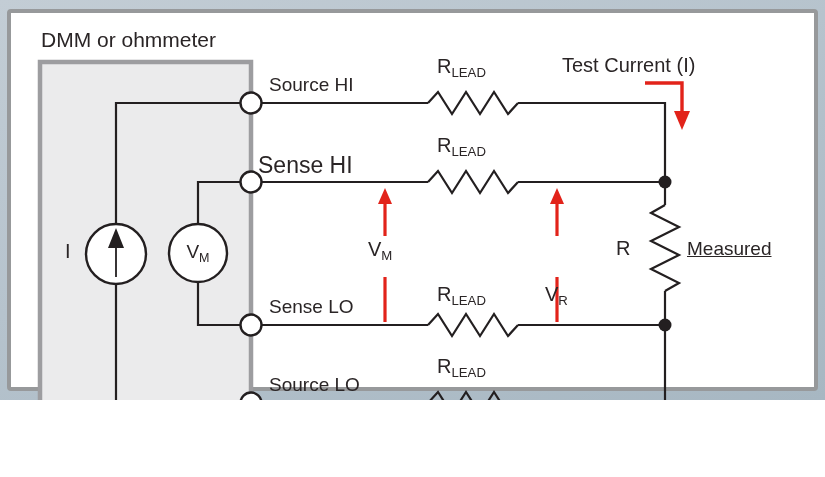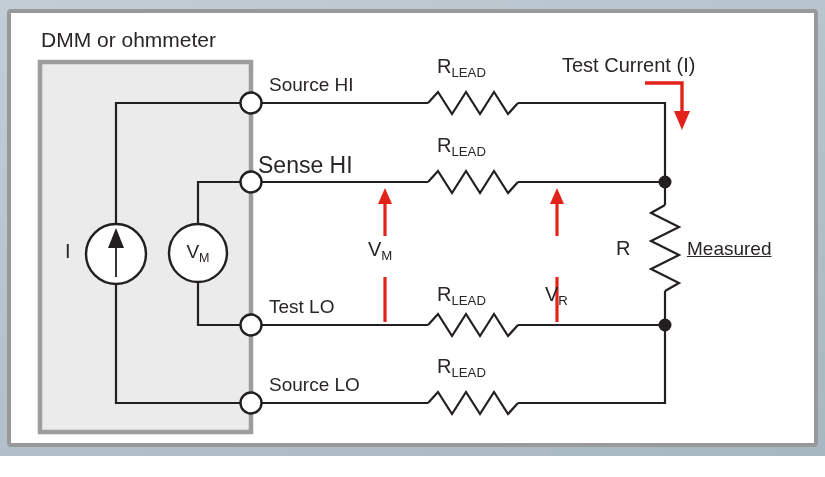--- a/index.html
+++ b/index.html
@@ -1,18 +1,18 @@
 <!DOCTYPE html>
 <html><head>
 <meta charset="utf-8">
 <style>
   html,body{margin:0;padding:0;}
   .stage{
     position:relative;
-    width:825px;height:456px;
+    width:825px;height:400px;
     background:linear-gradient(160deg,#c3cdd5 0%, #b6c3cd 45%, #a7b7c2 100%);
     font-family:"Liberation Sans","DejaVu Sans",sans-serif;
     color:#2a2526;
     overflow:hidden;
   }
   .panel{
     position:absolute;left:7px;top:9px;right:7px;bottom:9px;
     background:#ffffff;
     border:4px solid #97999b;
     border-radius:4px;
@@ -107,21 +107,21 @@
       <line x1="557" y1="236" x2="557" y2="202" stroke="#e2231a" stroke-width="3.2"></line>
       <polygon points="557,188 550,204 564,204" fill="#e2231a"></polygon>
       <line x1="557" y1="277" x2="557" y2="322" stroke="#e2231a" stroke-width="3.2"></line>
     </g>
   </svg>
 
   <div class="lbl title">DMM or ohmmeter</div>
 
   <div class="lbl t-source-hi">Source HI</div>
   <div class="lbl t-sense-hi">Sense HI</div>
-  <div class="lbl t-sense-lo">Test LO</div>
+  <div class="lbl t-sense-lo">Sense LO</div>
   <div class="lbl t-source-lo">Source LO</div>
 
   <div class="lbl rlead rlead-1"><span>R</span><span class="sub">LEAD</span></div>
   <div class="lbl rlead rlead-2"><span>R</span><span class="sub">LEAD</span></div>
   <div class="lbl rlead rlead-3"><span>R</span><span class="sub">LEAD</span></div>
   <div class="lbl rlead rlead-4"><span>R</span><span class="sub">LEAD</span></div>
 
   <div class="lbl test-current">Test Current (I)</div>
 
   <div class="lbl isrc-label">I</div>

